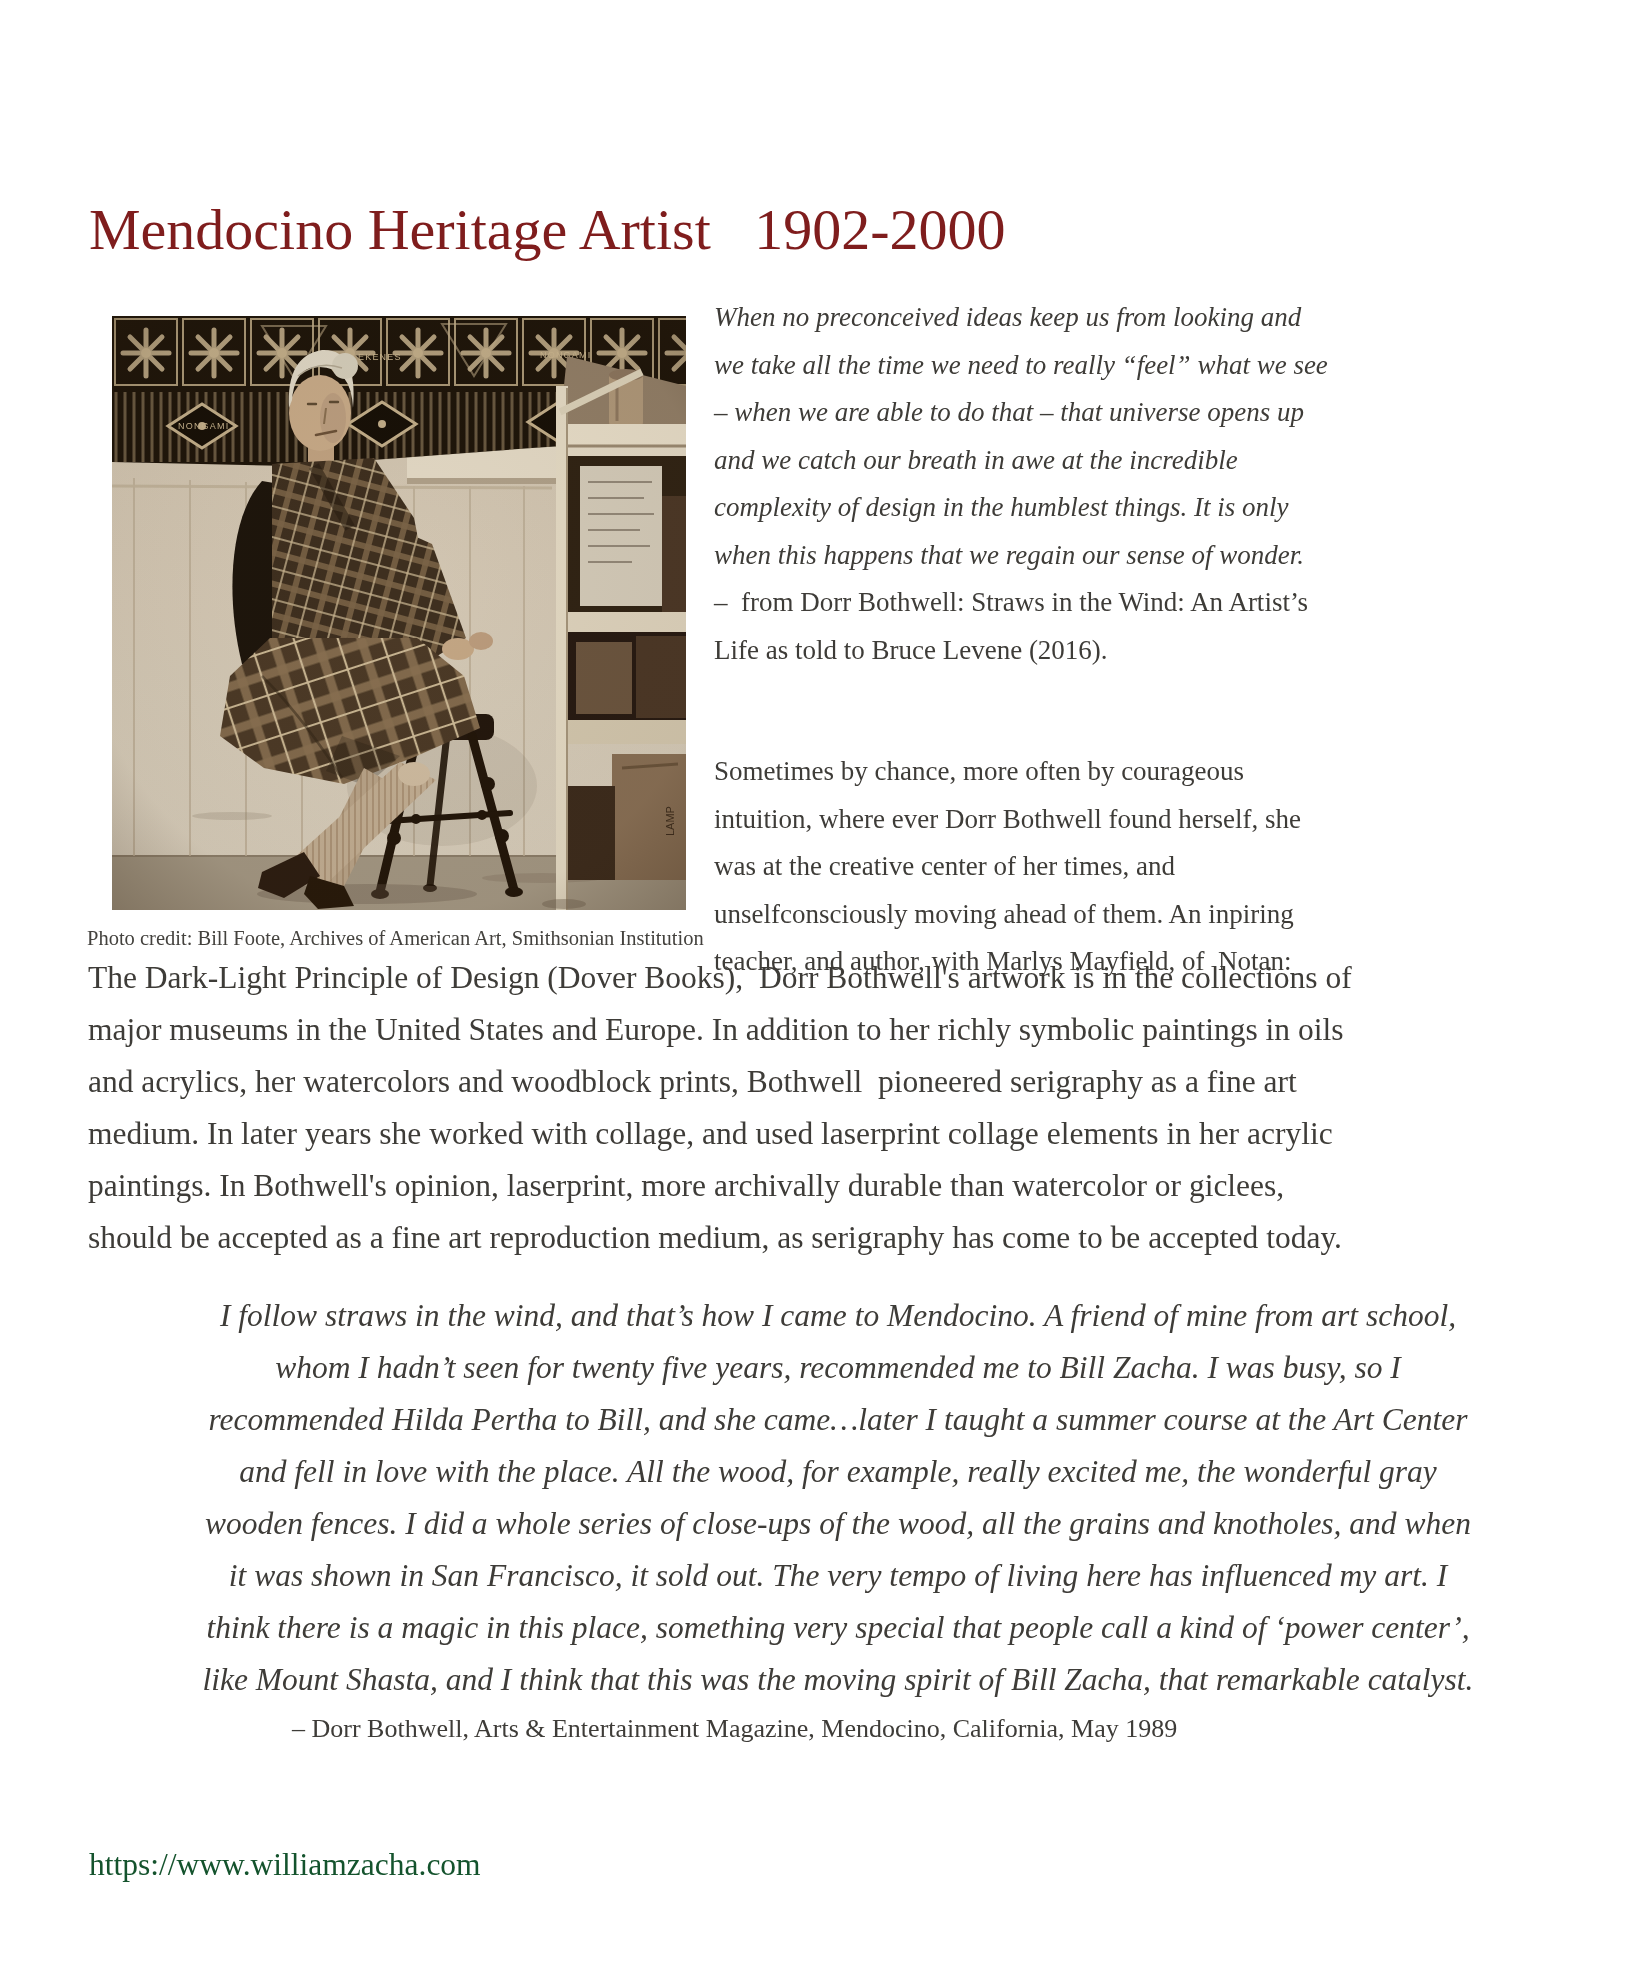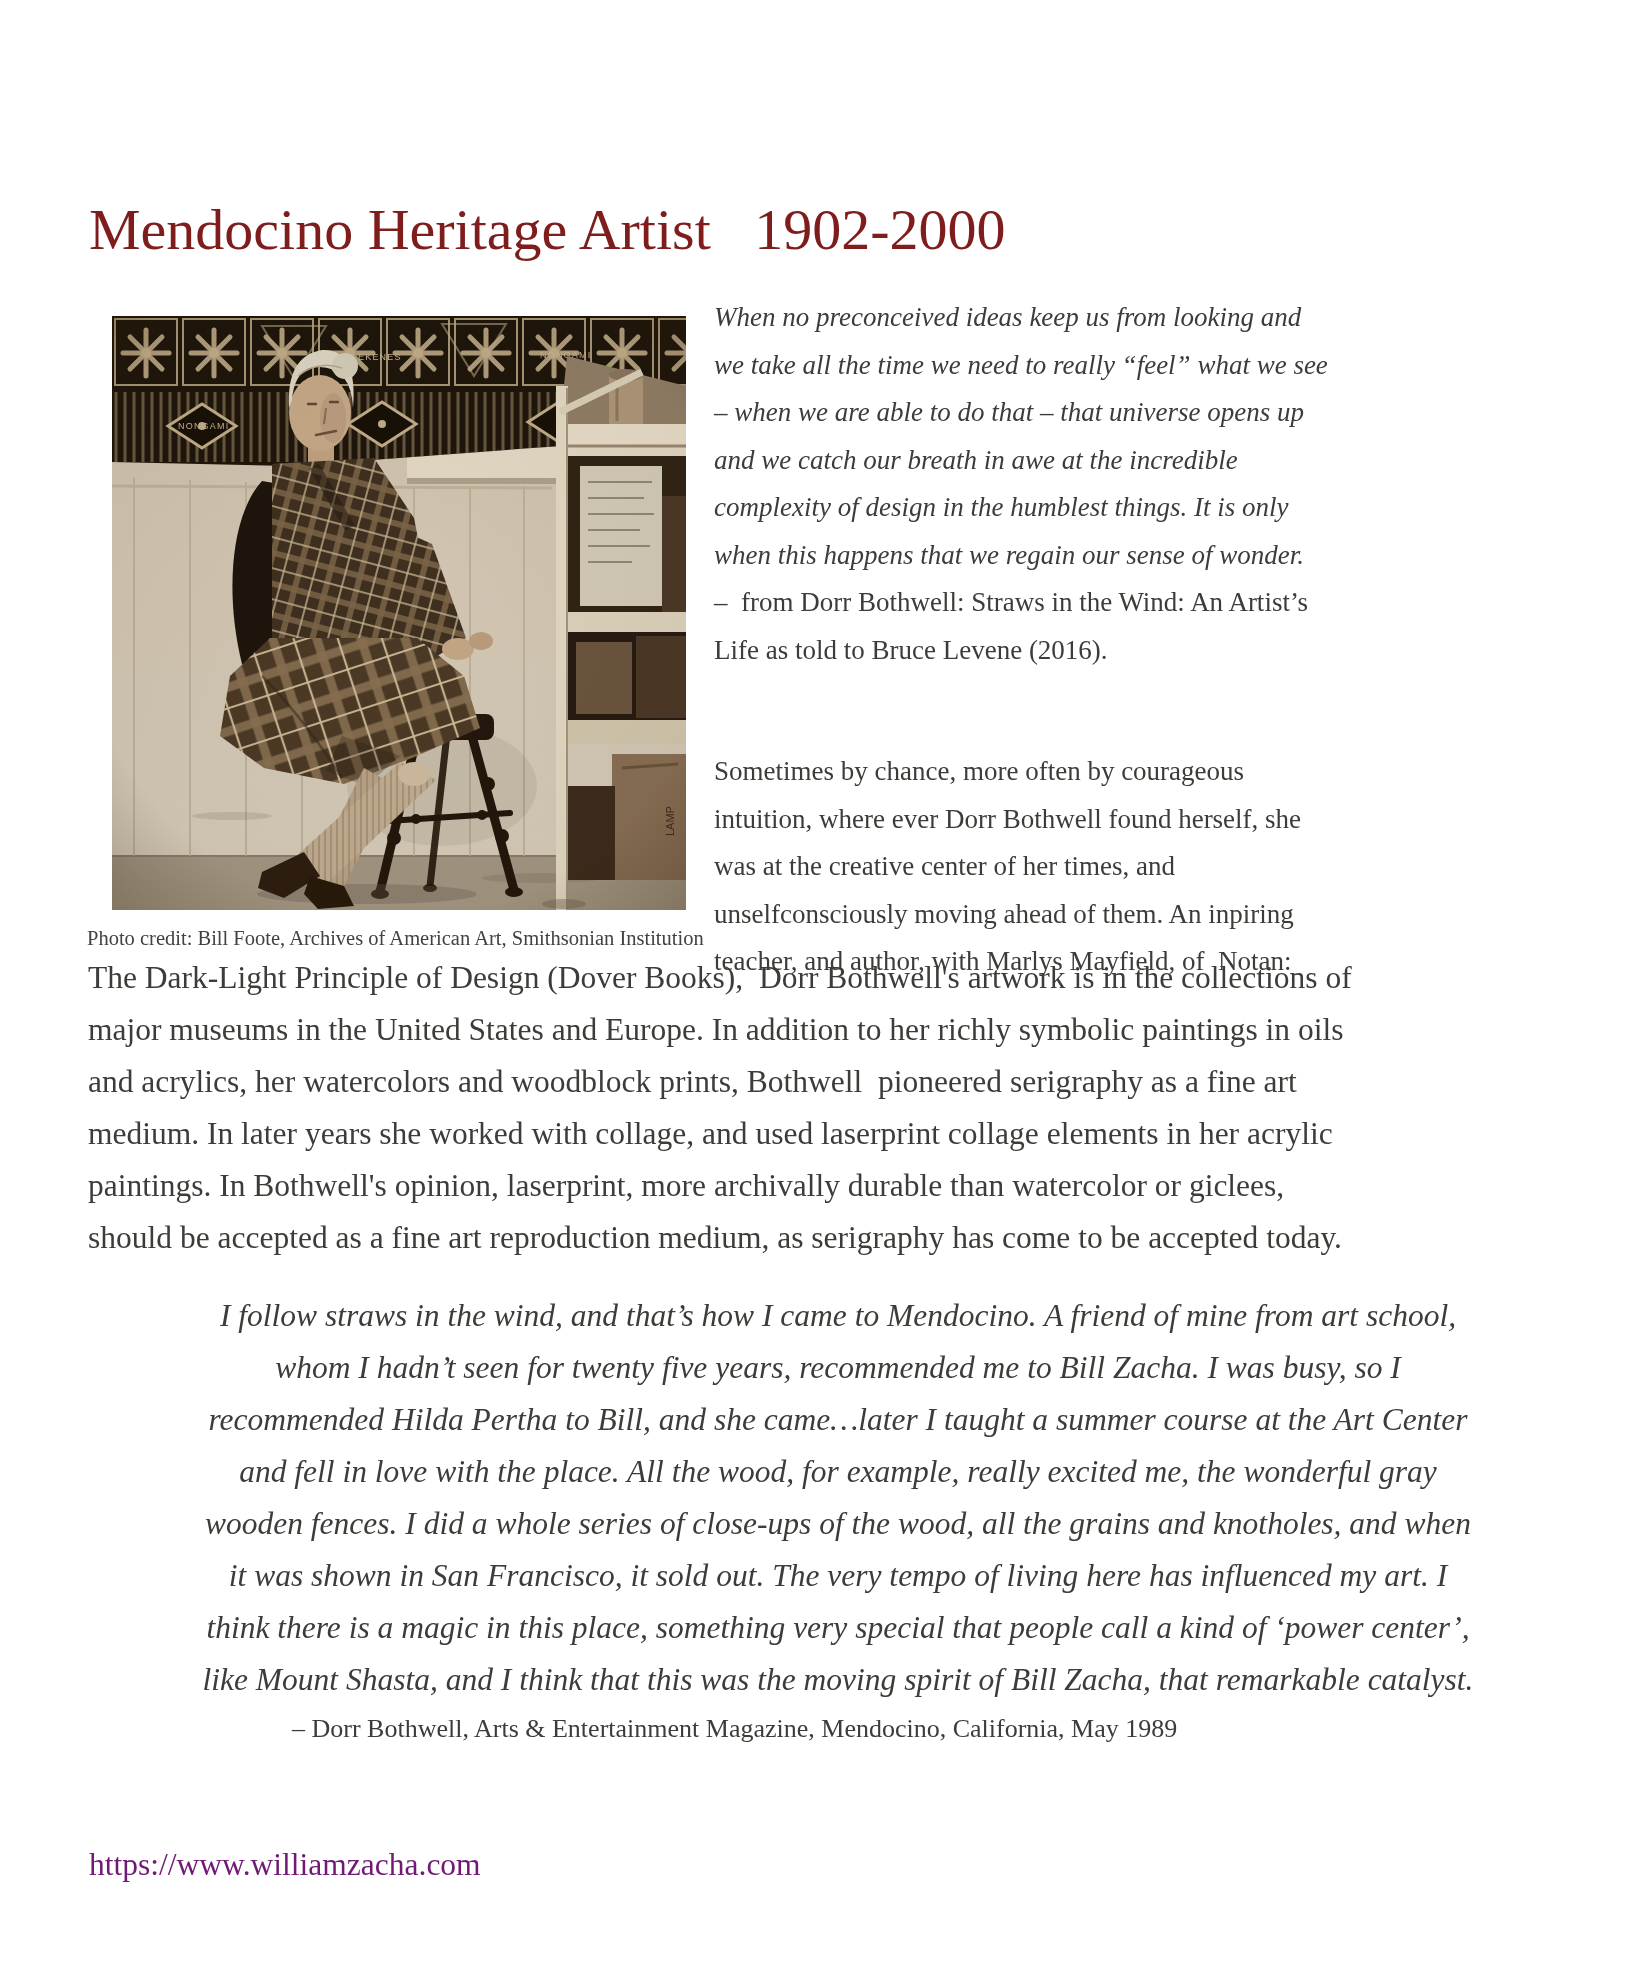--- a/index.html
+++ b/index.html
@@ -43,21 +43,21 @@
   .attribution {
     position:absolute; left:292px; top:1663px;
     font-size:26px; line-height:52px;margin-top:40px;
   }
   .footer-line {
     position:absolute; left:89px; top:1787px;
     font-size:31.5px; line-height:52px;
   }
   .footer-url {
     position:absolute; left:89px; top:1839px;
-    font-size:31.5px; line-height:52px; color:#701a75; text-decoration:none;
+    font-size:31.5px; line-height:52px; color:#14532d; text-decoration:none;
   }
   .tapa-word { font-family:"Liberation Sans","DejaVu Sans",sans-serif; }
 </style>
 </head>
 <body>
 
 <div class="page">
 
   <div class="subtitle pre">Mendocino Heritage Artist   1902-2000</div>
 

